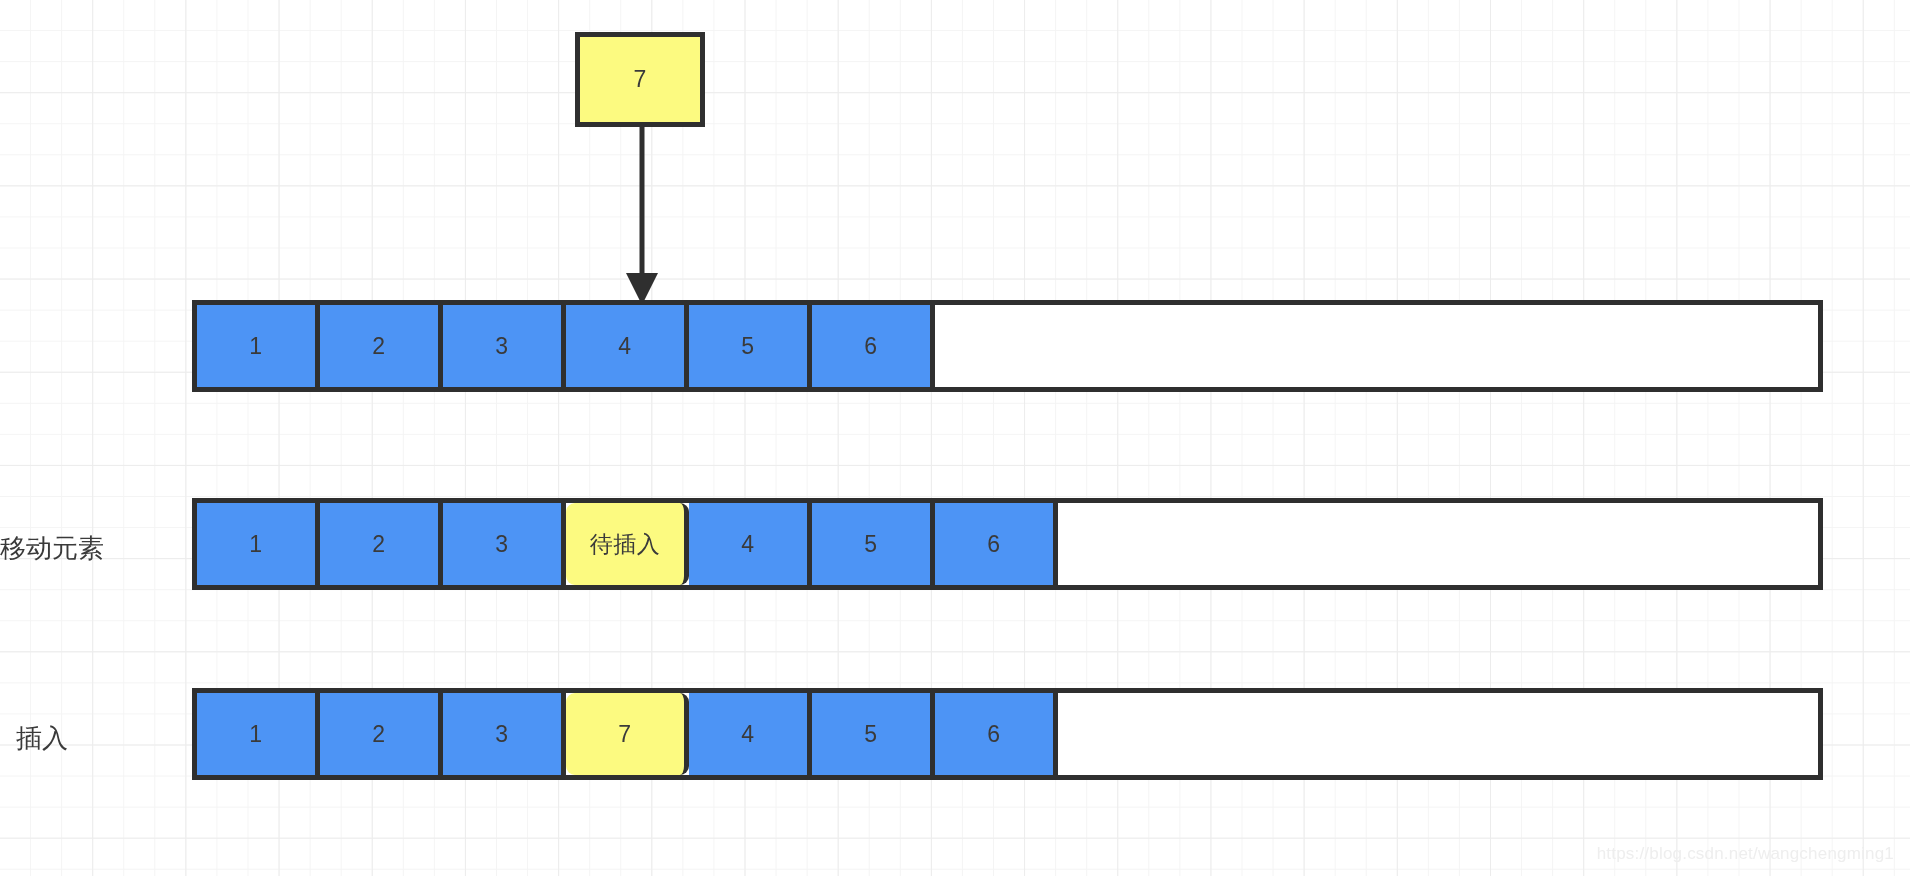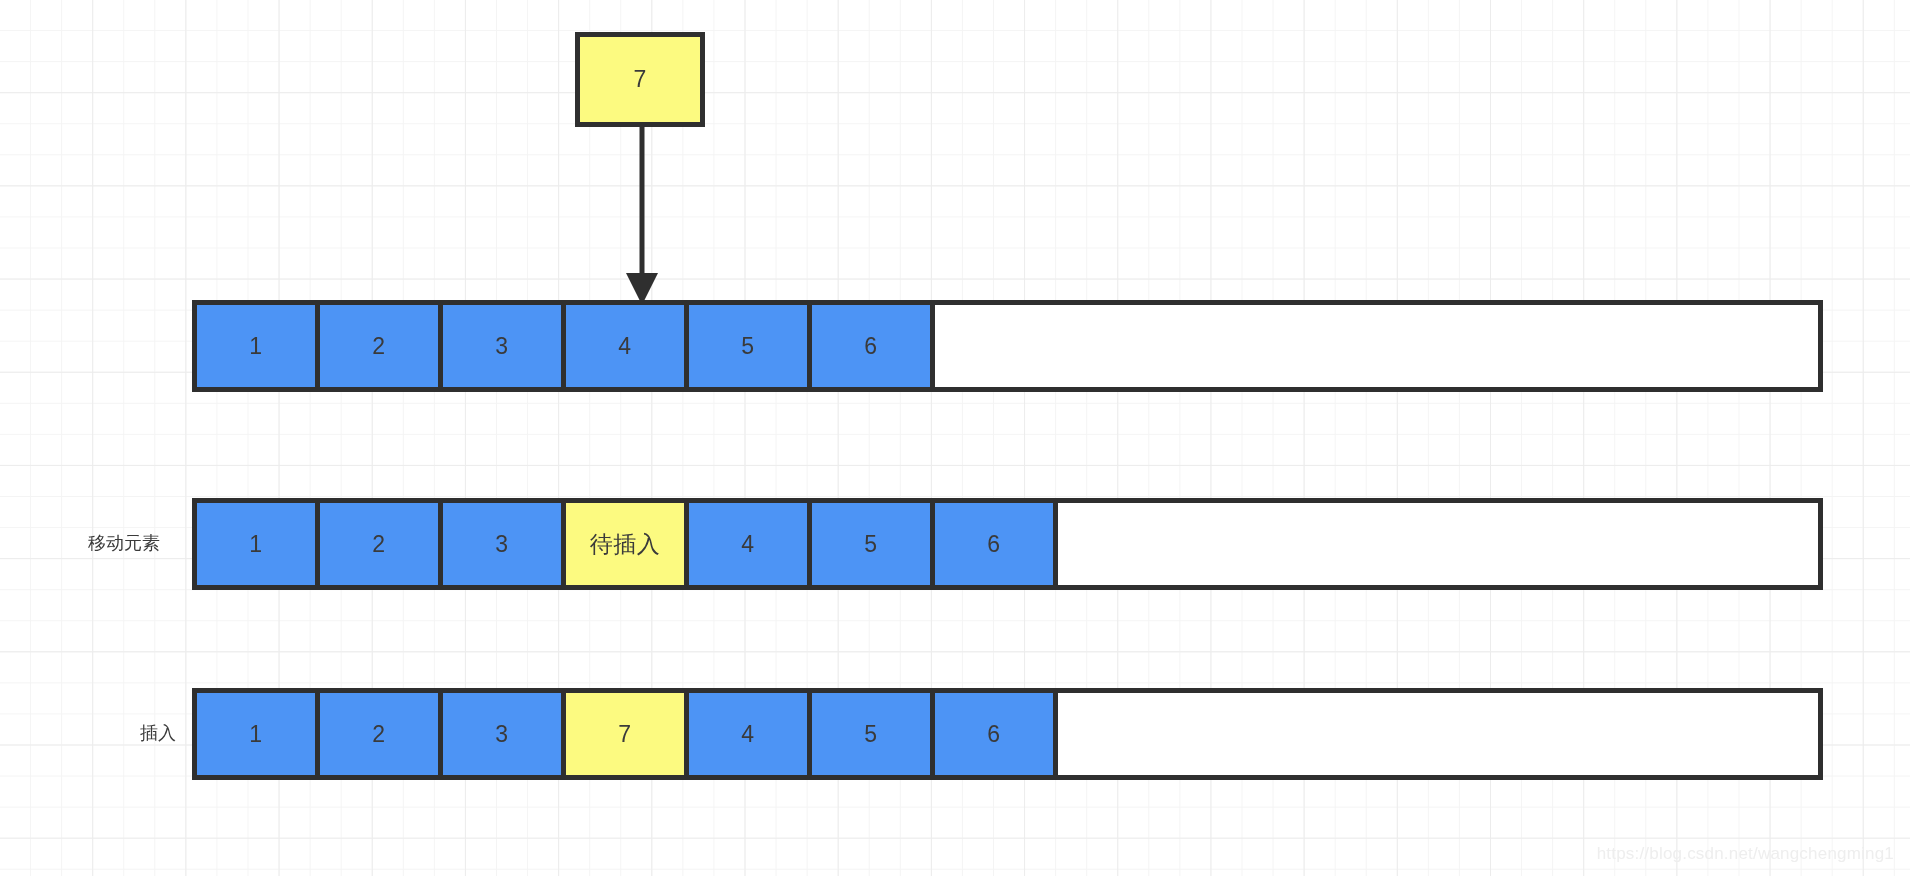--- a/index.html
+++ b/index.html
@@ -45,21 +45,21 @@
     justify-content: center;
     border-right: 5px solid #2f2f2f;
     font-size: 23px;
     color: #3a3a3a;
     letter-spacing: 0.5px;
     line-height: 1;
     user-select: none;
   }
 
   .cell.blue { background: #4d94f5; }
-  .cell.yellow { background: #fcfa80; }
+  .cell.yellow { background: #fcfa80; border-radius: 9px; }
   .cell.empty {
     background: #ffffff;
     border-right: none;
     flex: 1 1 auto;
   }
   .cell.last-filled { border-right: 5px solid #2f2f2f; }
 
   
   #source-box {
     position: absolute;
@@ -84,25 +84,25 @@
     left: 610px;
     top: 125px;
     width: 64px;
     height: 182px;
     pointer-events: none;
   }
 
   
   .row-label {
     position: absolute;
-    font-size: 18px;
+    font-size: 26px;
     color: #3a3a3a;
     white-space: nowrap;
     user-select: none;
-    text-align: right;
+    text-align: left;
   }
 
   #label-move {
     left: 0px;
     top: 531px;
     width: 160px;
   }
 
   #label-insert {
     left: 16px;

